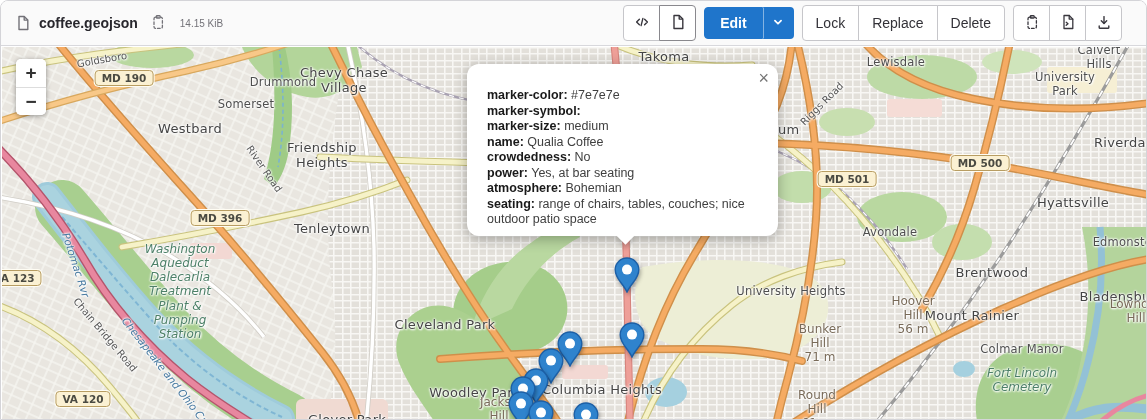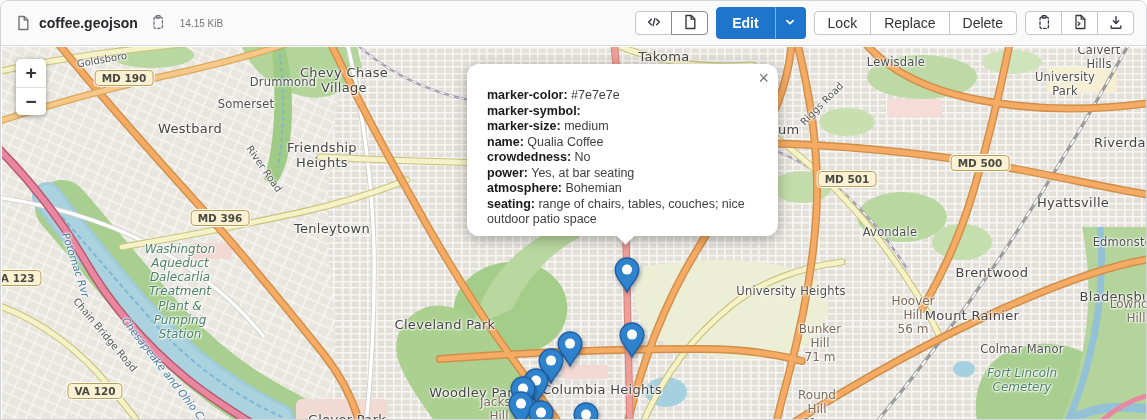--- a/index.html
+++ b/index.html
@@ -4,29 +4,29 @@
 <style>
   * { box-sizing: border-box; margin: 0; padding: 0; }
   html,body { width:1147px; height:420px; overflow:hidden; background:#fff;
               font-family:"Liberation Sans", sans-serif; }
   .frame { position:relative; width:1147px; height:420px; border:1px solid #d4d4d8;
            border-radius:8px 8px 0 0; overflow:hidden; background:#fff; }
 
   
   .file-header { position:absolute; top:0; left:0; right:0; height:45px; background:#fafafa;
                  border-bottom:1px solid #d8d8dc; display:flex; align-items:center;
-                 padding:0 12px 0 14px; gap:8px; z-index:50; }
+                 padding:0 24px 0 14px; gap:8px; z-index:50; }
   .file-header .icon { display:inline-flex; color:#737278; flex:none; }
   .file-name { font-size:14px; font-weight:700; color:#28272d; margin-right:2px; }
   .icon-plain-btn { background:none; border:none; display:inline-flex; align-items:center;
                     color:#737278; cursor:pointer; padding:2px; border-radius:4px; }
   .file-size { font-size:10px; color:#737278; margin-left:4px; }
   .header-right { margin-left:auto; display:flex; align-items:center; gap:8px; }
   .btn-group { display:flex; align-items:stretch; }
-  .btn { height:24px; background:#fff; border:1px solid #c6c6ca; color:#333238;
+  .btn { height:36px; background:#fff; border:1px solid #c6c6ca; color:#333238;
          font-family:"Liberation Sans",sans-serif; font-size:14px; padding:0 13px;
          display:inline-flex; align-items:center; justify-content:center; cursor:pointer; }
   .btn-group .btn { border-radius:0; margin-left:-1px; }
   .btn-group .btn:first-child { border-radius:4px 0 0 4px; margin-left:0; }
   .btn-group .btn:last-child { border-radius:0 4px 4px 0; }
   .btn.icon-btn { width:37px; padding:0; color:#39373e; }
   .btn.selected { border-color:#89888d; z-index:2; position:relative; border-radius:4px; }
   .btn-edit { height:32px; background:#1f75cb; color:#fff; font-weight:700; font-size:14px;
               border:1px solid #1f75cb; border-radius:4px 0 0 4px; padding:0 15px; cursor:pointer; }
   .btn-caret { height:32px; width:31px; background:#1f75cb; border:1px solid #1f75cb;
@@ -338,21 +338,21 @@
 Hill
 61 m</div>
         <div class="mlabel town" style="left: 1120px; top: 250px;">Bladensburg</div>
         <div class="mlabel small" style="left: 1134px; top: 264px;">Lowndes
 Hill</div>
       </div>
     <div class="layer" id="shields-layer">
         <div class="shield" style="left: 122px; top: 31px;">MD 190</div>
         <div class="shield" style="left: 218px; top: 171px;">MD 396</div>
         <div class="shield" style="left: 12px; top: 231px;">VA 123</div>
-        <div class="shield" style="left: 81px; top: 344px; margin-left: 12px;">VA 120</div>
+        <div class="shield" style="left: 81px; top: 352px;">VA 120</div>
         <div class="shield" style="left: 845px; top: 132px;">MD 501</div>
         <div class="shield" style="left: 978px; top: 116px;">MD 500</div>
       </div>
     <div class="layer" id="markers-layer">
         <div class="marker" style="left: 625px; top: 246px;"><svg width="26" height="36" viewBox="0 0 26 36">
             <path d="M13 1 C6.4 1 1.2 6.2 1.2 12.7 C1.2 17.2 3.6 21.3 6.8 25.5 C9.3 28.8 11.6 31.8 13 35 C14.4 31.8 16.7 28.8 19.2 25.5 C22.4 21.3 24.8 17.2 24.8 12.7 C24.8 6.2 19.6 1 13 1 Z" fill="#2f83cd" stroke="#1c5fa6" stroke-width="1.4"></path>
             <circle cx="13" cy="12.6" r="5" fill="#ffffff"></circle>
           </svg></div>
         <div class="marker" style="left: 630px; top: 311px;"><svg width="26" height="36" viewBox="0 0 26 36">
             <path d="M13 1 C6.4 1 1.2 6.2 1.2 12.7 C1.2 17.2 3.6 21.3 6.8 25.5 C9.3 28.8 11.6 31.8 13 35 C14.4 31.8 16.7 28.8 19.2 25.5 C22.4 21.3 24.8 17.2 24.8 12.7 C24.8 6.2 19.6 1 13 1 Z" fill="#2f83cd" stroke="#1c5fa6" stroke-width="1.4"></path>

